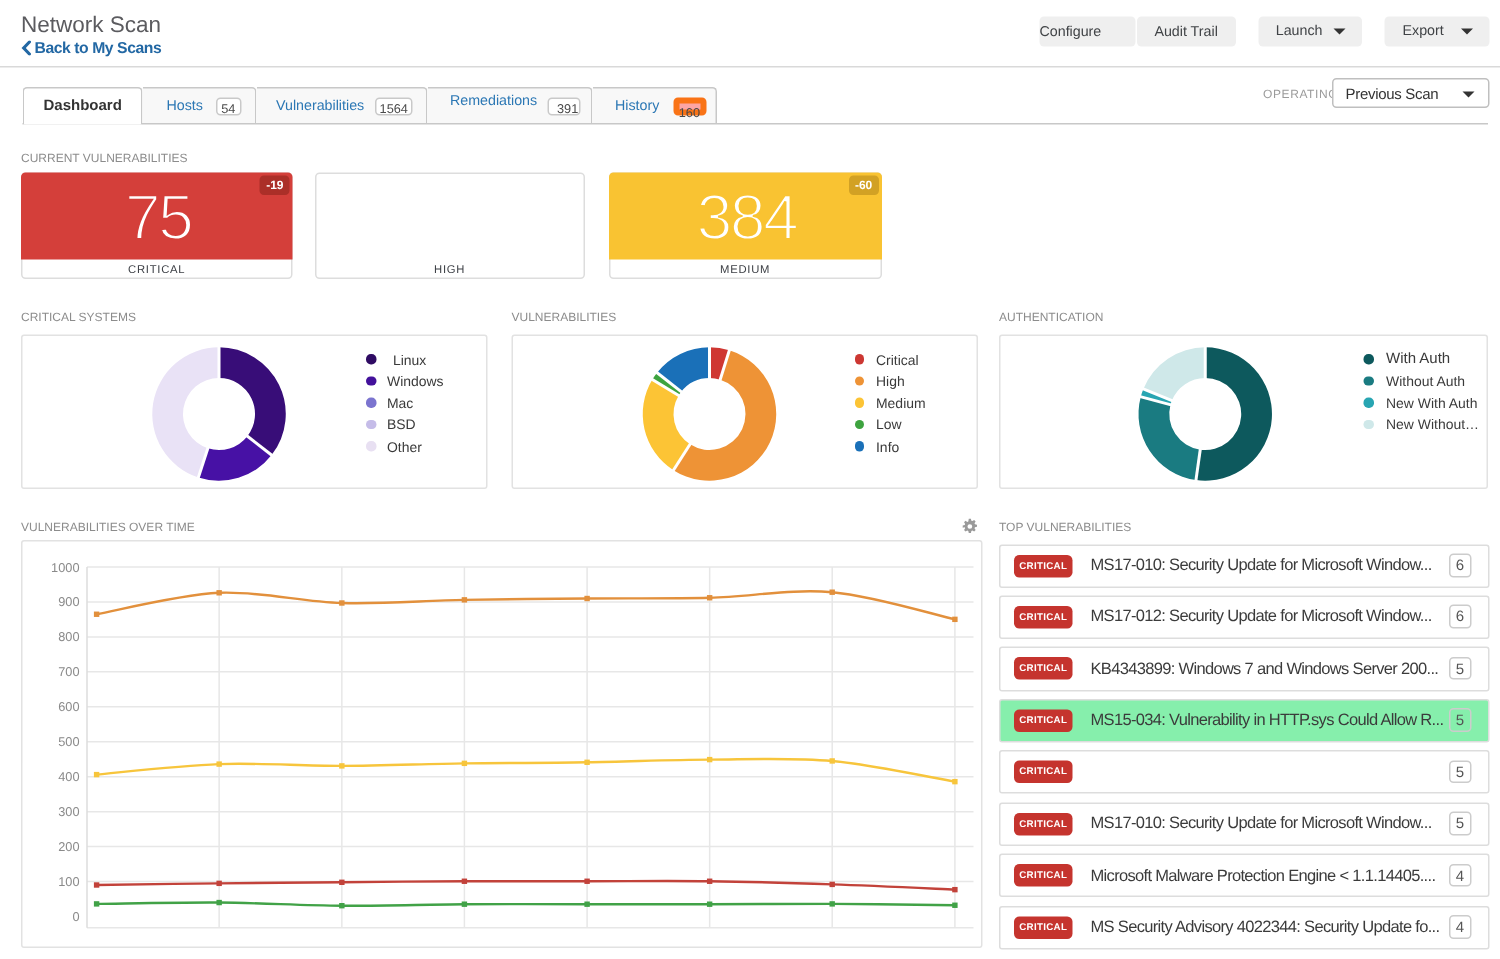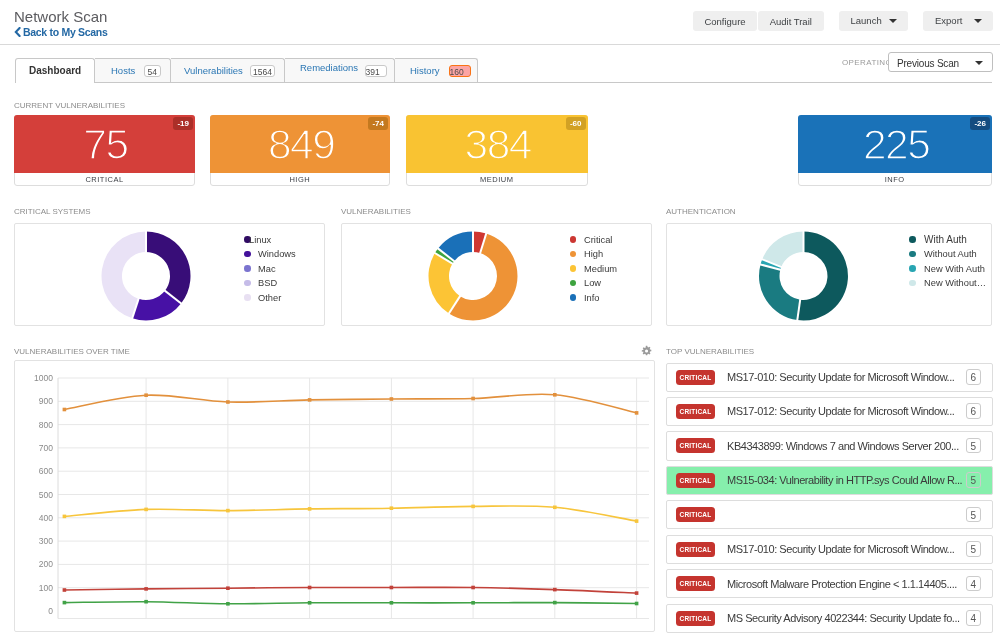--- a/index.html
+++ b/index.html
@@ -5,21 +5,21 @@
 body{font-family:"Liberation Sans",sans-serif;background:#fff}
 #page{position:relative;width:1000px;height:639px;background:#fff;overflow:hidden}
 .seclabel{position:absolute;font-size:8px;color:#8c8c8c;letter-spacing:0px}
 </style></head>
 <body>
 <div id="page">
 <div style="position:absolute;left:14px;top:9px;font-size:15px;line-height:15px;color:#5b5b5f;letter-spacing:0px">Network Scan</div>
 <div style="position:absolute;left:14px;top:26.5px;font-size:10.5px;line-height:11px;letter-spacing:-0.3px;color:#2368a4;font-weight:bold"><svg width="7" height="10" viewBox="0 0 7 10" style="position:absolute;left:0;top:0.5px">
         <path d="M5.6 1 L1.8 5 L5.6 9" fill="none" stroke="#2368a4" stroke-width="2.1" stroke-linecap="round"></path>
       </svg><span style="margin-left:9px">Back to My Scans</span></div>
-<div style="position:absolute;left:693px;top:11px;width:64px;height:19.5px;background:#efefef;border-radius:3px;box-sizing:border-box;text-align:center"><span style="font-size:9.5px;color:#404346;line-height:19.5px">Configure</span></div>
+<div style="position:absolute;left:693px;top:11px;width:64px;height:19.5px;background:#efefef;border-radius:3px;box-sizing:border-box;"><span style="font-size:9.5px;color:#404346;line-height:19.5px">Configure</span></div>
     <div style="position:absolute;left:758px;top:11px;width:65.5px;height:19.5px;background:#efefef;border-radius:3px;box-sizing:border-box;text-align:center"><span style="font-size:9.5px;color:#404346;line-height:19.5px">Audit Trail</span></div>
     <div style="position:absolute;left:838.5px;top:11px;width:69px;height:19.5px;background:#efefef;border-radius:3px;box-sizing:border-box">
       <span style="position:absolute;left:12px;top:5px;font-size:9.5px;line-height:10px;color:#404346">Launch</span>
       <span style="position:absolute;right:11px;top:8px;width:0;height:0;border-left:4px solid transparent;border-right:4px solid transparent;border-top:4.5px solid #333"></span>
     </div>
     <div style="position:absolute;left:923px;top:11px;width:69.5px;height:19.5px;background:#efefef;border-radius:3px;box-sizing:border-box">
       <span style="position:absolute;left:12px;top:5px;font-size:9.5px;line-height:10px;color:#404346">Export</span>
       <span style="position:absolute;right:11px;top:8px;width:0;height:0;border-left:4px solid transparent;border-right:4px solid transparent;border-top:4.5px solid #333"></span>
     </div>
 <div style="position:absolute;left:0;top:43.5px;width:1000px;height:1px;background:#d9d9d9"></div>
@@ -30,85 +30,70 @@
     <div style="position:absolute;left:94.5px;top:57.5px;width:76.5px;height:24px;background:#f8f8f8;border:1px solid #c8c8c8;border-left:none;border-bottom:none;border-radius:0 3px 0 0;box-sizing:border-box;z-index:1">
       <span style="position:absolute;left:16.5px;top:6.5px;font-size:9.5px;line-height:12px;color:#2b77b4">Hosts</span>
       <span style="position:absolute;left:49.5px;top:6px;width:16.5px;height:12.5px;line-height:12.5px;text-align:center;background:#fff;border:1px solid #c9c9c9;border-radius:3px;box-sizing:border-box;font-size:8.5px;color:#4a4a4a">54</span>
     </div>
     <div style="position:absolute;left:171px;top:57.5px;width:114px;height:24px;background:#f8f8f8;border:1px solid #c8c8c8;border-left:none;border-bottom:none;border-radius:0 3px 0 0;box-sizing:border-box;z-index:1">
       <span style="position:absolute;left:13px;top:6.5px;font-size:9.5px;line-height:12px;color:#2b77b4">Vulnerabilities</span>
       <span style="position:absolute;left:79px;top:6px;width:25px;height:12.5px;line-height:12.5px;text-align:center;background:#fff;border:1px solid #c9c9c9;border-radius:3px;box-sizing:border-box;font-size:8.5px;color:#4a4a4a">1564</span>
     </div>
     <div style="position:absolute;left:285px;top:57.5px;width:110px;height:24px;background:#f8f8f8;border:1px solid #c8c8c8;border-left:none;border-bottom:none;border-radius:0 3px 0 0;box-sizing:border-box;z-index:1">
       <span style="position:absolute;left:15px;top:3px;font-size:9.5px;line-height:12px;color:#2b77b4">Remediations</span>
-      <span style="position:absolute;left:79.5px;top:6px;width:22px;height:12.5px;line-height:12.5px;text-align:left;background:#fff;border:1px solid #c9c9c9;border-radius:3px;box-sizing:border-box;font-size:8.5px;color:#4a4a4a">391</span>
+      <span style="position:absolute;left:79.5px;top:6px;width:22px;height:12.5px;line-height:12.5px;text-align:right;background:#fff;border:1px solid #c9c9c9;border-radius:3px;box-sizing:border-box;font-size:8.5px;color:#4a4a4a">391</span>
     </div>
     <div style="position:absolute;left:395px;top:57.5px;width:82.5px;height:24px;background:#f8f8f8;border:1px solid #c8c8c8;border-left:none;border-bottom:none;border-radius:0 3px 0 0;box-sizing:border-box;z-index:1">
       <span style="position:absolute;left:15px;top:6.5px;font-size:9.5px;line-height:12px;color:#2b77b4">History</span>
-      <span style="position:absolute;left:53.5px;top:6px;width:22px;height:12.5px;line-height:12.5px;text-align:left;background:#fca5a5;border:1px solid #f97316;border-radius:3px;box-sizing:border-box;font-size:8.5px;color:#4a4a4a">160</span>
+      <span style="position:absolute;left:53.5px;top:6px;width:22px;height:12.5px;line-height:12.5px;text-align:left;background:#fca5a5;border:4px solid #f97316;border-radius:3px;box-sizing:border-box;font-size:8.5px;color:#4a4a4a">160</span>
     </div>
 <div style="position:absolute;left:842px;top:58px;font-size:8px;color:#9b9b9b;letter-spacing:.4px">OPERATING</div>
 <div style="position:absolute;left:888px;top:51.5px;width:105px;height:20.5px;border:1px solid #bfbfbf;border-radius:3px;box-sizing:border-box;background:#fff">
 <span style="position:absolute;left:8px;top:5px;font-size:10px;line-height:11px;letter-spacing:-0.2px;color:#333">Previous Scan</span>
 <span style="position:absolute;right:9px;top:8px;width:0;height:0;border-left:4px solid transparent;border-right:4px solid transparent;border-top:4.5px solid #333"></span>
 </div>
 
 <div class="seclabel" style="left:14px;top:101px">CURRENT VULNERABILITIES</div>
 <div style="position:absolute;left:14px;top:115px;width:181px;height:71px;border:1px solid #ddd;border-radius:3px;box-sizing:border-box;background:#fff">
 <div style="position:absolute;left:-1px;top:-1px;right:-1px;height:58px;background:#d43f3a;border-radius:3px 3px 0 0">
 <svg width="181" height="58" viewBox="0 0 181 58" style="position:absolute;left:0;top:0">
 <text x="91.5" y="44" text-anchor="middle" font-family="Liberation Sans, sans-serif" font-size="42.5" letter-spacing="-1.5" fill="#ffffff" stroke="#d43f3a" stroke-width="1.4" paint-order="fill">75</text>
         </svg>
 <div style="position:absolute;top:2px;right:2px;height:13px;line-height:13px;padding:0 4px;background:#ab2f28;border-radius:3px;color:#fff;font-size:8px;font-weight:bold">-19</div>
 </div>
 <div style="position:absolute;left:0;right:0;top:57px;height:13px;line-height:13px;text-align:center;font-size:7.5px;color:#3b3e44;letter-spacing:.5px">CRITICAL</div>
 </div>
     <div style="position:absolute;left:209.5px;top:115px;width:180.5px;height:71px;border:1px solid #ddd;border-radius:3px;box-sizing:border-box;background:#fff">
-<div style="position:absolute;left:-1px;top:-1px;right:-1px;height:58px;background:#ee9336;border-radius:3px 3px 0 0">
-<svg width="180.5" height="58" viewBox="0 0 180.5 58" style="position:absolute;left:0;top:0">
-<text x="91.2" y="44" text-anchor="middle" font-family="Liberation Sans, sans-serif" font-size="42.5" letter-spacing="-1.5" fill="#ffffff" stroke="#ee9336" stroke-width="1.4" paint-order="fill">849</text>
-        </svg>
-<div style="position:absolute;top:2px;right:2px;height:13px;line-height:13px;padding:0 4px;background:#c4791f;border-radius:3px;color:#fff;font-size:8px;font-weight:bold">-74</div>
-</div>
 <div style="position:absolute;left:0;right:0;top:57px;height:13px;line-height:13px;text-align:center;font-size:7.5px;color:#3b3e44;letter-spacing:.5px">HIGH</div>
 </div>
     <div style="position:absolute;left:406px;top:115px;width:181.5px;height:71px;border:1px solid #ddd;border-radius:3px;box-sizing:border-box;background:#fff">
 <div style="position:absolute;left:-1px;top:-1px;right:-1px;height:58px;background:#f9c332;border-radius:3px 3px 0 0">
 <svg width="181.5" height="58" viewBox="0 0 181.5 58" style="position:absolute;left:0;top:0">
 <text x="91.8" y="44" text-anchor="middle" font-family="Liberation Sans, sans-serif" font-size="42.5" letter-spacing="-1.5" fill="#ffffff" stroke="#f9c332" stroke-width="1.4" paint-order="fill">384</text>
         </svg>
 <div style="position:absolute;top:2px;right:2px;height:13px;line-height:13px;padding:0 4px;background:#d2a124;border-radius:3px;color:#fff;font-size:8px;font-weight:bold">-60</div>
 </div>
 <div style="position:absolute;left:0;right:0;top:57px;height:13px;line-height:13px;text-align:center;font-size:7.5px;color:#3b3e44;letter-spacing:.5px">MEDIUM</div>
-</div>
-    <div style="position:absolute;left:797.5px;top:115px;width:194.5px;height:71px;border:1px solid #ddd;border-radius:3px;box-sizing:border-box;background:#fff">
-<div style="position:absolute;left:-1px;top:-1px;right:-1px;height:58px;background:#1a72b8;border-radius:3px 3px 0 0">
-<svg width="194.5" height="58" viewBox="0 0 194.5 58" style="position:absolute;left:0;top:0">
-<text x="98.2" y="44" text-anchor="middle" font-family="Liberation Sans, sans-serif" font-size="42.5" letter-spacing="-1.5" fill="#ffffff" stroke="#1a72b8" stroke-width="1.4" paint-order="fill">225</text>
-        </svg>
-<div style="position:absolute;top:2px;right:2px;height:13px;line-height:13px;padding:0 4px;background:#144c80;border-radius:3px;color:#fff;font-size:8px;font-weight:bold">-26</div>
-</div>
-<div style="position:absolute;left:0;right:0;top:57px;height:13px;line-height:13px;text-align:center;font-size:7.5px;color:#3b3e44;letter-spacing:.5px">INFO</div>
 </div>
 
 <div class="seclabel" style="left:14px;top:206.5px">CRITICAL SYSTEMS</div>
 <div class="seclabel" style="left:341px;top:206.5px">VULNERABILITIES</div>
 <div class="seclabel" style="left:666px;top:206.5px">AUTHENTICATION</div>
 
 <div style="position:absolute;left:14px;top:222.5px;width:311px;height:103.5px;border:1px solid #e2e2e2;border-radius:2px;box-sizing:border-box;background:#fff">
 <svg width="311" height="103" viewBox="0 0 311 103" style="position:absolute;left:0;top:0">
         <path d="M131.00 7.50 A44.5 44.5 0 0 1 166.07 79.40 L149.91 66.78 A24 24 0 0 0 131.00 28.00 Z" fill="#380d78"></path>
         <path d="M166.07 79.40 A44.5 44.5 0 0 1 117.25 94.32 L123.58 74.83 A24 24 0 0 0 149.91 66.78 Z" fill="#4711a5"></path>
         <path d="M117.25 94.32 A44.5 44.5 0 0 1 131.00 7.50 L131.00 28.00 A24 24 0 0 0 123.58 74.83 Z" fill="#e9e2f6"></path>
         <line x1="131.00" y1="29.00" x2="131.00" y2="6.50" stroke="#fff" stroke-width="2"></line>
         <line x1="149.12" y1="66.16" x2="166.85" y2="80.01" stroke="#fff" stroke-width="2"></line>
         <line x1="123.89" y1="73.87" x2="116.94" y2="95.27" stroke="#fff" stroke-width="2"></line>
       </svg>
       <span style="position:absolute;left:229.4px;top:12.9px;width:6.5px;height:6.5px;border-radius:50%;background:#2f0b63"></span>
-      <span style="position:absolute;left:234px;top:10.1px;font-size:9.3px;color:#3a3a3a;line-height:12px;white-space:nowrap">Linux</span>
+      <span style="position:absolute;left:247px;top:10.1px;font-size:9.3px;color:#3a3a3a;line-height:12px;white-space:nowrap">Linux</span>
       <span style="position:absolute;left:229.4px;top:27.4px;width:6.5px;height:6.5px;border-radius:50%;background:#43119b"></span>
       <span style="position:absolute;left:243px;top:24.6px;font-size:9.3px;color:#3a3a3a;line-height:12px;white-space:nowrap">Windows</span>
       <span style="position:absolute;left:229.4px;top:41.9px;width:6.5px;height:6.5px;border-radius:50%;background:#7b74cf"></span>
       <span style="position:absolute;left:243px;top:39.1px;font-size:9.3px;color:#3a3a3a;line-height:12px;white-space:nowrap">Mac</span>
       <span style="position:absolute;left:229.4px;top:56.4px;width:6.5px;height:6.5px;border-radius:50%;background:#c5bce8"></span>
       <span style="position:absolute;left:243px;top:53.6px;font-size:9.3px;color:#3a3a3a;line-height:12px;white-space:nowrap">BSD</span>
       <span style="position:absolute;left:229.4px;top:70.8px;width:6.5px;height:6.5px;border-radius:50%;background:#e8e0f2"></span>
       <span style="position:absolute;left:243px;top:68.1px;font-size:9.3px;color:#3a3a3a;line-height:12px;white-space:nowrap">Other</span>
 </div>
 <div style="position:absolute;left:341px;top:222.5px;width:310.5px;height:103.5px;border:1px solid #e2e2e2;border-radius:2px;box-sizing:border-box;background:#fff">

